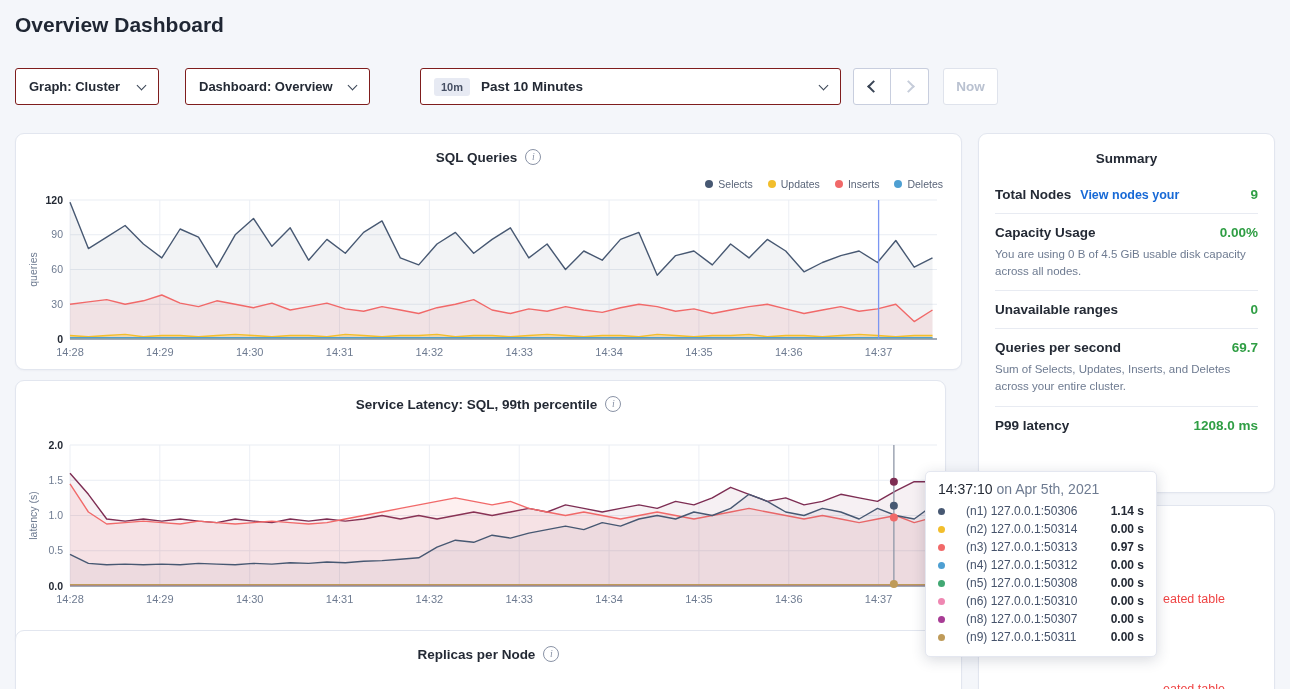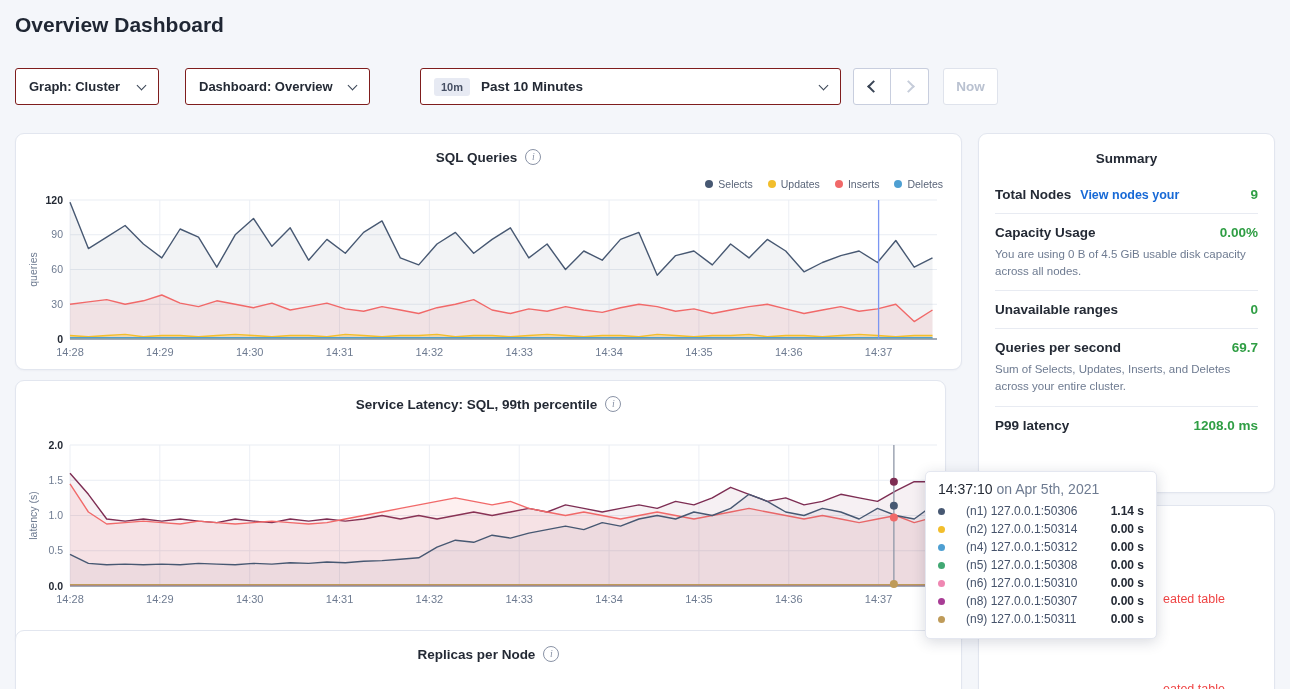--- a/index.html
+++ b/index.html
@@ -322,20 +322,25 @@
           <span class="dot" style="background: rgb(71, 88, 114);"></span>
           <span class="tt-label">(n1) 127.0.0.1:50306</span>
           <span class="tt-value">1.14 s</span>
         </div>
         <div class="tt-row">
           <span class="dot" style="background: rgb(242, 190, 44);"></span>
           <span class="tt-label">(n2) 127.0.0.1:50314</span>
           <span class="tt-value">0.00 s</span>
         </div>
         <div class="tt-row">
+          <span class="dot" style="background: rgb(241, 105, 105);"></span>
+          <span class="tt-label">(n3) 127.0.0.1:50313</span>
+          <span class="tt-value">0.97 s</span>
+        </div>
+        <div class="tt-row">
           <span class="dot" style="background: rgb(78, 159, 210);"></span>
           <span class="tt-label">(n4) 127.0.0.1:50312</span>
           <span class="tt-value">0.00 s</span>
         </div>
         <div class="tt-row">
           <span class="dot" style="background: rgb(65, 168, 115);"></span>
           <span class="tt-label">(n5) 127.0.0.1:50308</span>
           <span class="tt-value">0.00 s</span>
         </div>
         <div class="tt-row">

